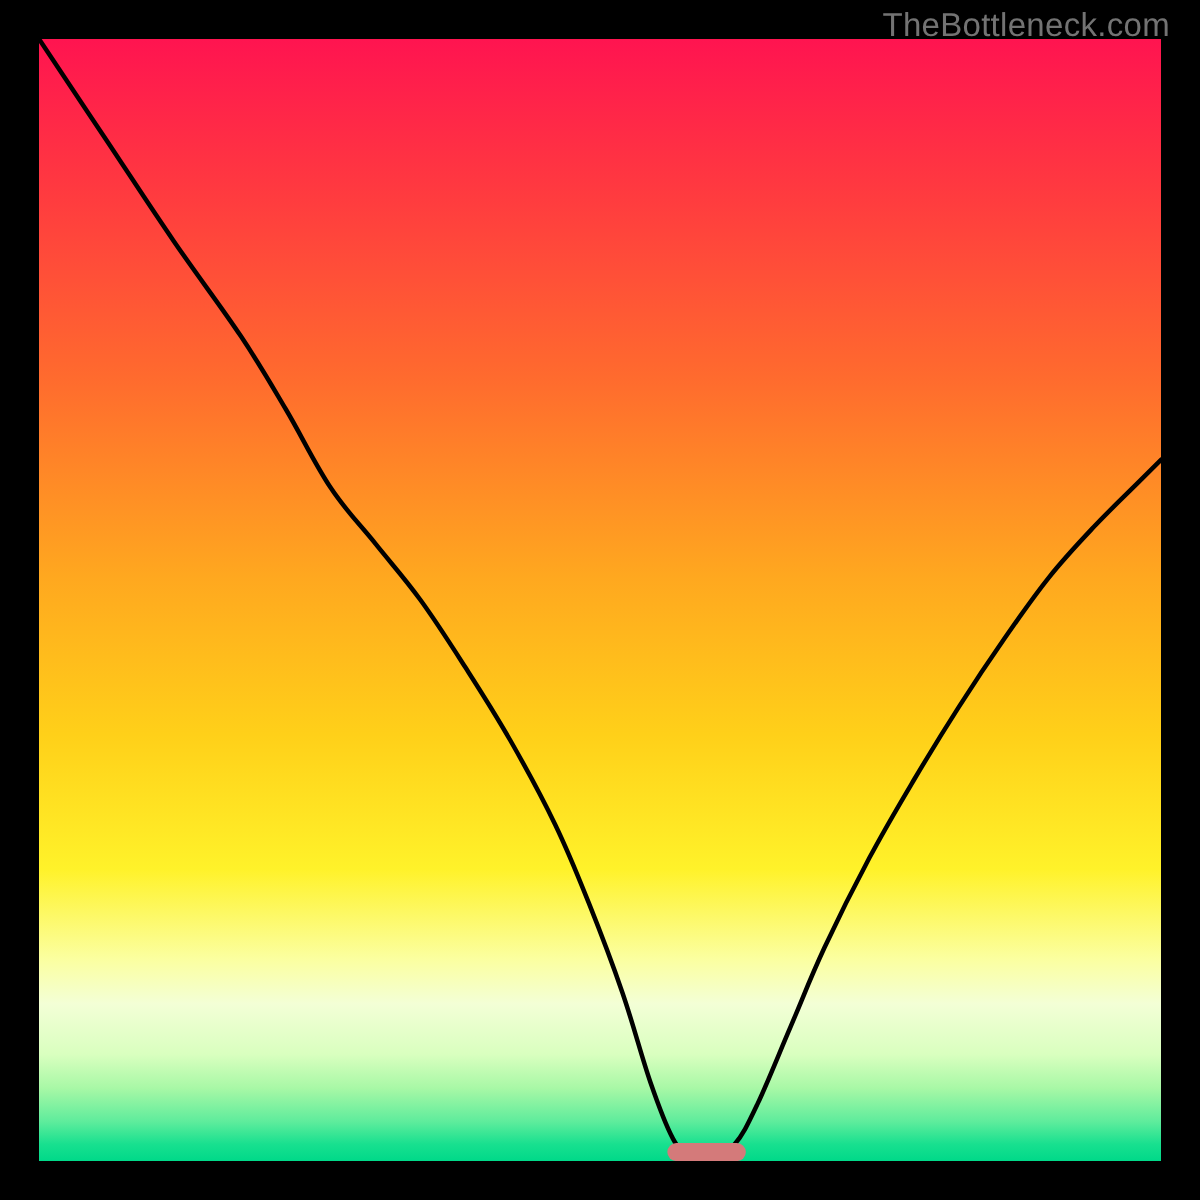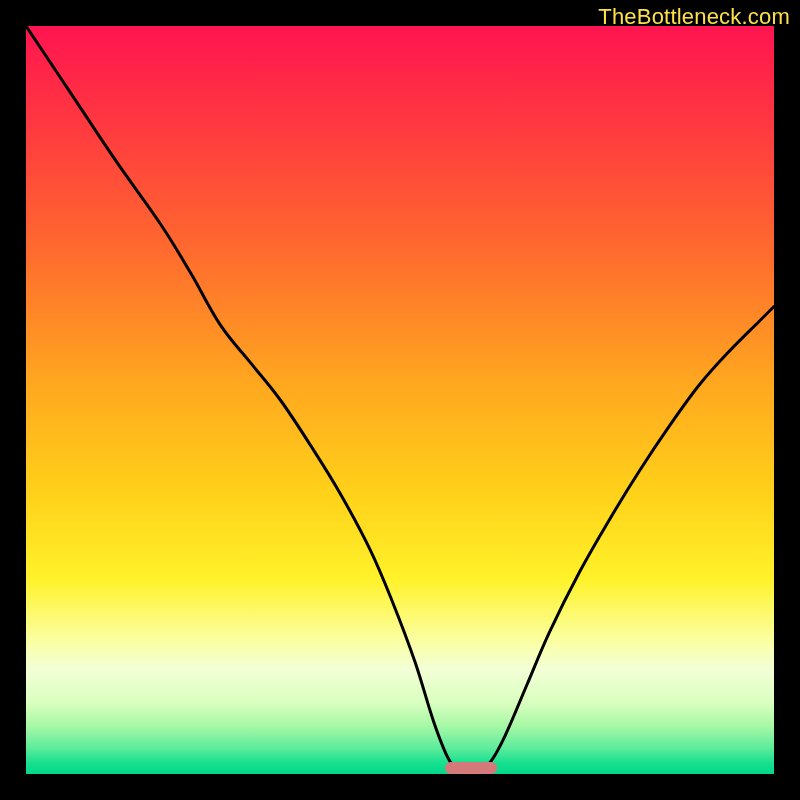--- a/index.html
+++ b/index.html
@@ -1,17 +1,17 @@
 <!DOCTYPE html>
 <html><head>
 <meta charset="utf-8">
 <style>
   html,body{margin:0;padding:0;width:800px;height:800px;background:#000;overflow:hidden}
   .wrap{position:relative;width:800px;height:800px}
-  .watermark{position:absolute;top:4px;right:10px;color:#fde047;font:22px Arial,Helvetica,sans-serif;font-weight:400;letter-spacing:.2px}
+  .watermark{position:absolute;top:4px;right:20px;color:#737373;font:22px Arial,Helvetica,sans-serif;font-weight:400;letter-spacing:.2px}
   .plot{position:absolute;left:26px;top:26px;width:748px;height:748px}
   svg{display:block}
 </style>
 </head>
 <body>
 
 <div class="wrap">
   <div class="watermark">TheBottleneck.com</div>
   <div class="plot">
     <svg id="svg" width="748" height="748" viewBox="0 0 748 748">

